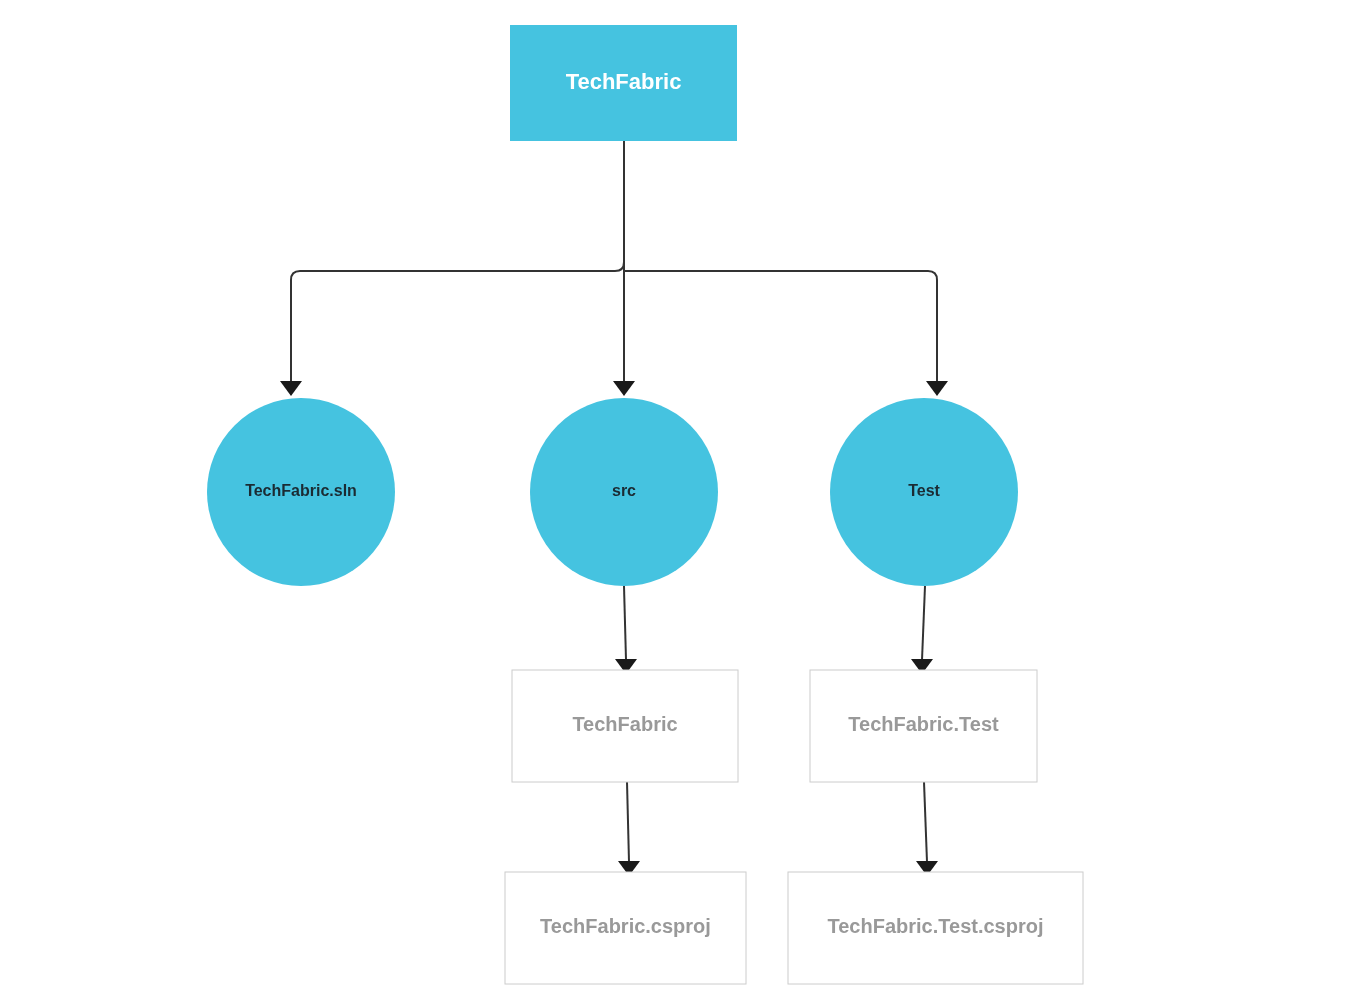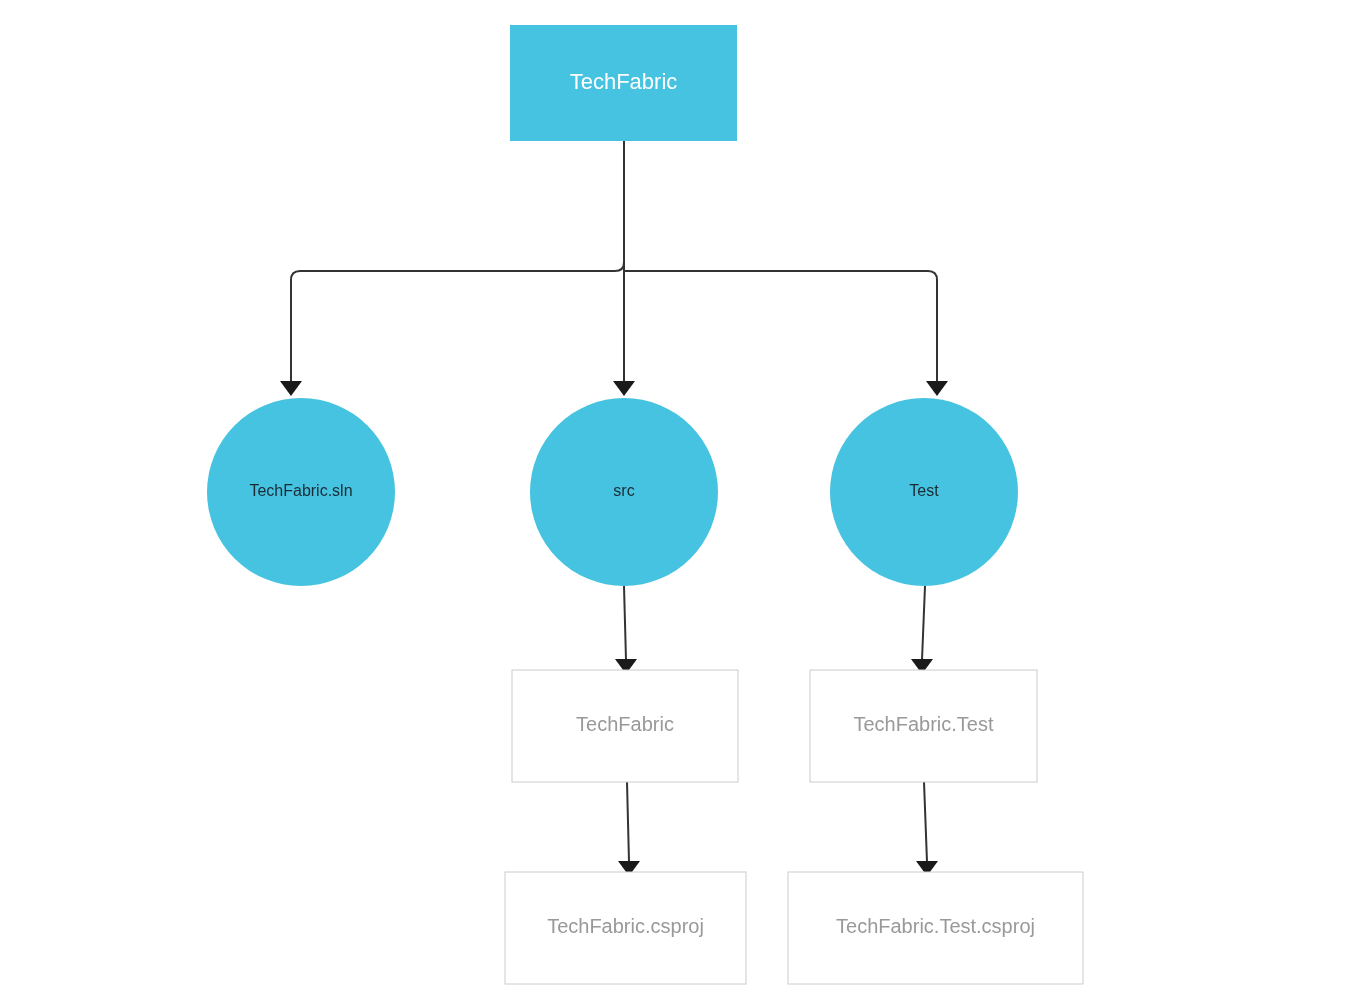--- a/index.html
+++ b/index.html
@@ -11,20 +11,21 @@
     width: 1368px;
     height: 994px;
     overflow: hidden;
     font-family: "Liberation Sans", sans-serif;
   }
   #diagram-root {
     position: relative;
     width: 1134px;
     height: 994px;
     background: #ffffff;
+    font-weight: bold;
   }
   svg#graph {
     display: block;
     width: 1368px;
     height: 994px;
   }
   .node-rect-filled {
     fill: #45c3e0;
     stroke: none;
   }

